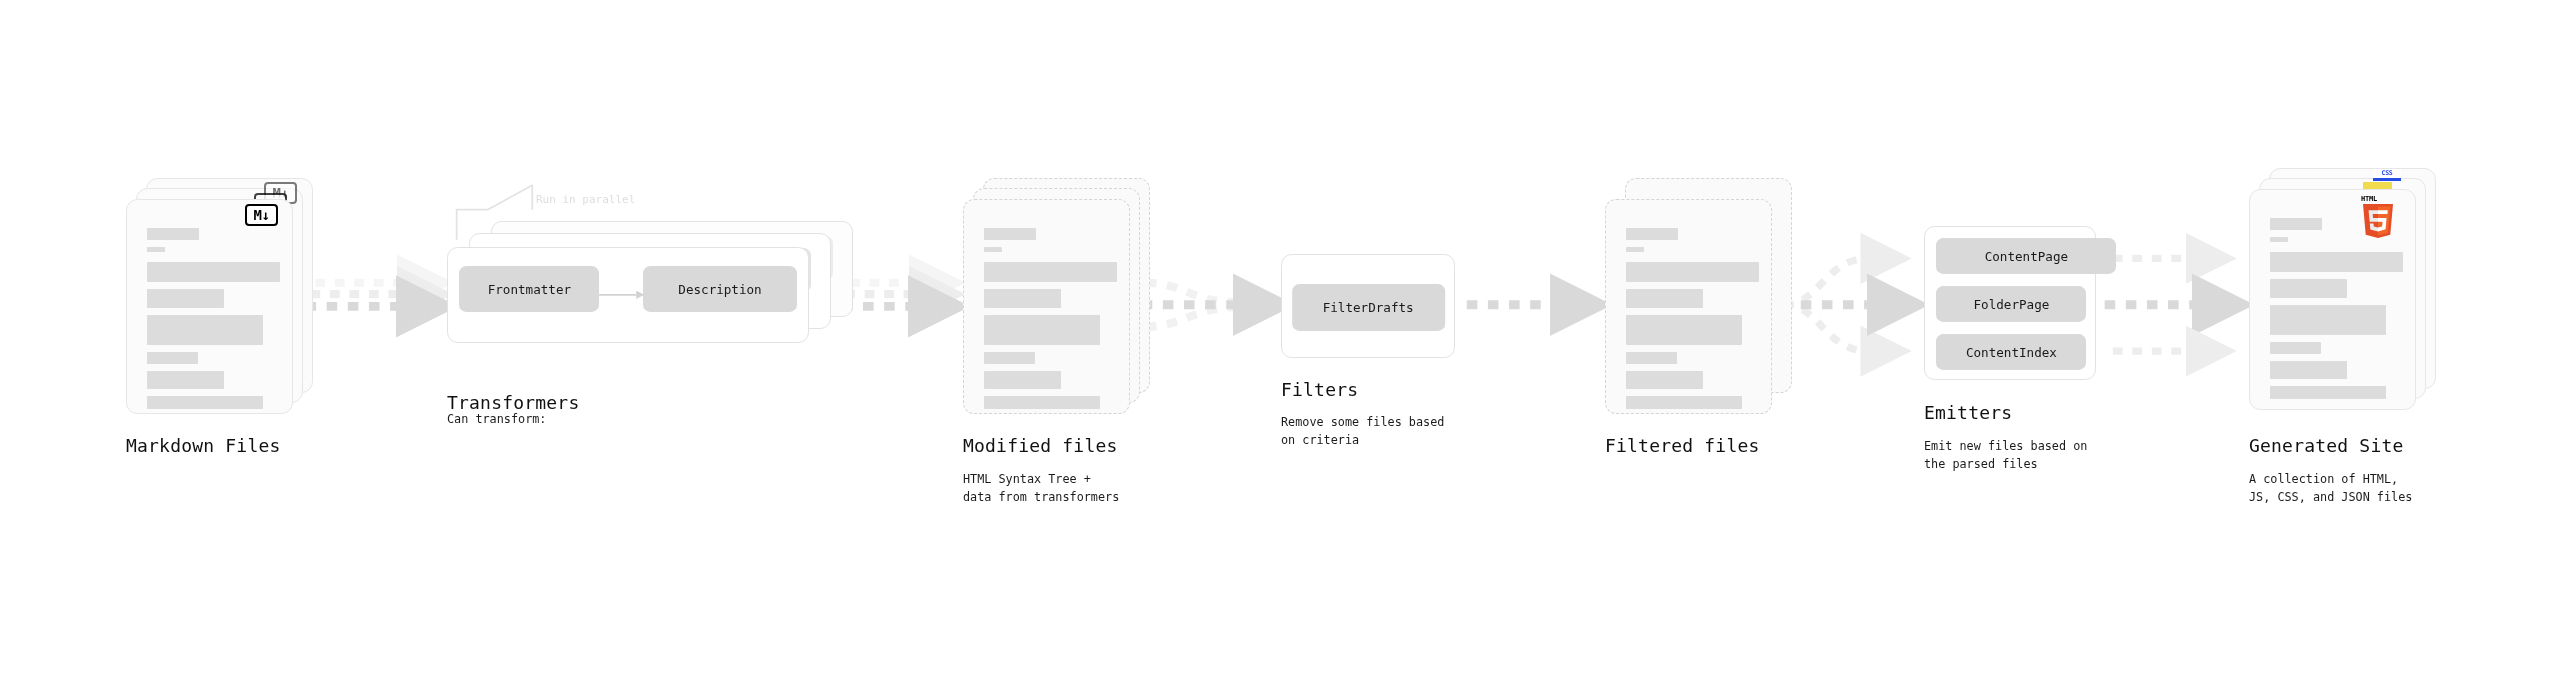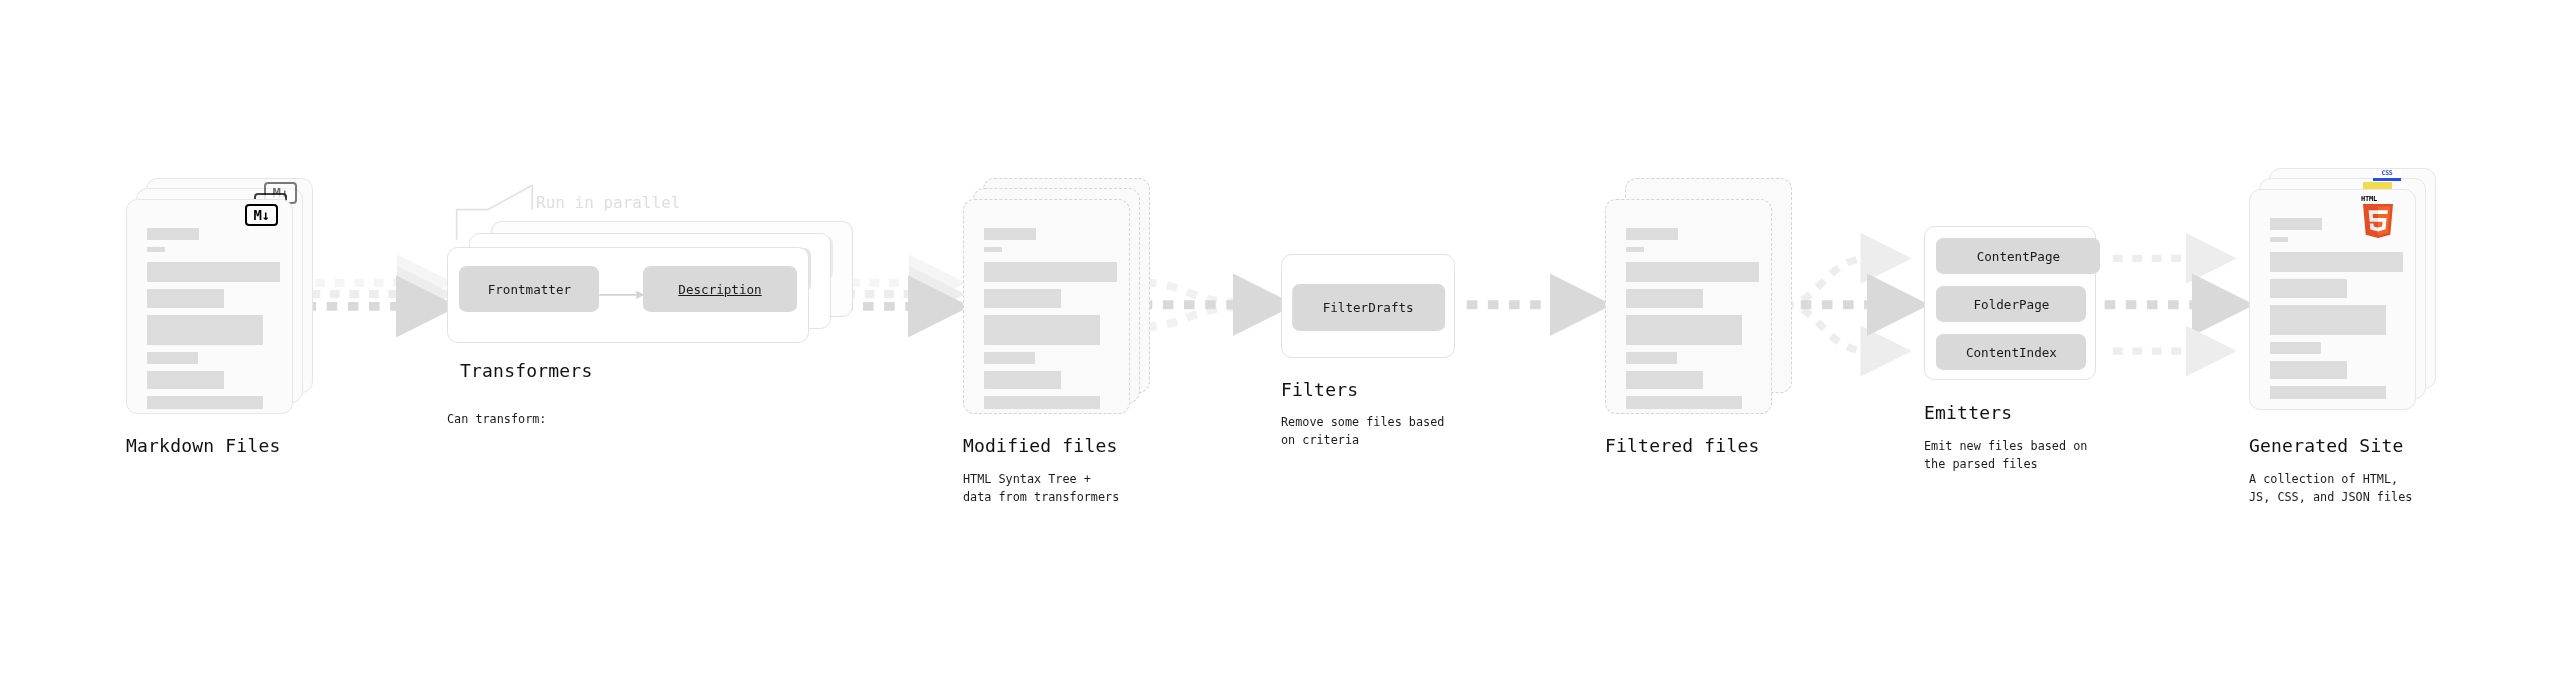--- a/index.html
+++ b/index.html
@@ -87,21 +87,21 @@
   .title {
     position: absolute;
     font-size: 18px; color: #111; white-space: nowrap; letter-spacing: 0.2px;
   }
   .sub {
     position: absolute;
     font-size: 11.8px; color: #1c1c1c; line-height: 1.5; white-space: pre;
   }
   .parallel-note {
     position: absolute;
-    font-size: 16px; color: #dedede; white-space: nowrap;
+    font-size: 11px; color: #dedede; white-space: nowrap;
   }
   .bullets { list-style: none; }
   .bullets li { white-space: pre; }
 
   svg { display: block; overflow: visible; }
   .arrowlayer { position: absolute; left: 0; top: 0; width: 2576px; height: 681px; pointer-events: none; }
 </style>
 </head>
 <body>
 
@@ -201,39 +201,39 @@
 
     <div class="pbox" style="left:22px; top:12.2px; width:362px; height:96px;">
       <div class="chip faded1" style="left:29px; top:14px; width:128px; height:44px;"></div>
       <div class="chip faded1" style="left:213px; top:14px; width:128px; height:44px;"></div>
     </div>
 
     <div class="pbox" style="left:0px; top:26px; width:362px; height:96px;">
       <div class="chip" style="left:11.4px; top:18px; width:140px; height:46px;">
         <span>Frontmatter</span>
       </div>
-      <div class="chip" style="left:195px; top:18px; width:154px; height:46px;text-decoration:underline;">
+      <div class="chip" style="left:195px; top:18px; width:154px; height:46px;">
         <span>Description</span>
       </div>
 
       <svg style="position:absolute; left:151px; top:21px; width:47px; height:42px;" viewBox="0 0 58 52">
         <line x1="0" y1="32" x2="46" y2="32" stroke="#d2d2d2" stroke-width="2.2"></line>
         <path d="M46,27 L56,32 L46,37 z" fill="#d2d2d2"></path>
       </svg>
     </div>
 
     <svg style="position:absolute; left:173px; top:-4.9px; width:57px; height:49px; z-index:-1;" viewBox="0 0 70 60">
       <line x1="0" y1="21" x2="44" y2="21" stroke="#ededed" stroke-width="2.2"></line>
       <path d="M44,16.5 L53,21 L44,25.5 z" fill="#ededed"></path>
       <line x1="0" y1="36" x2="44" y2="36" stroke="#e6e6e6" stroke-width="2.2"></line>
       <path d="M44,31.5 L53,36 L44,40.5 z" fill="#e6e6e6"></path>
     </svg>
   </div>
   <div class="parallel-note" style="left:536px; top:193px;">Run in parallel</div>
-  <div class="title" style="left:447px; top:360px;margin-left:13px;">Transformers</div>
+  <div class="title" style="left:447px; top:392px;">Transformers</div>
   <div class="sub" style="left:447px; top:411px;">Can transform:</div>
 
   <div class="node" style="left:963px; top:199px;">
     <div class="docstack" style="width:167px; height:215px;">
       <div class="sheet dashed back2" style="width:167px; height:215px;"></div>
       <div class="sheet dashed back1" style="width:167px; height:215px;"></div>
       <div class="sheet dashed front" style="width:167px; height:215px;">
         <div class="lines">
           <div class="ln" style="width:52px;height:12.2px;"></div>
           <div class="ln" style="width:18.7px;height:4.9px;margin-bottom:9.8px;"></div>
@@ -276,21 +276,21 @@
           <div class="ln" style="width:77px;height:18px;"></div>
           <div class="ln" style="width:116px;height:13px;"></div>
         </div>
       </div>
     </div>
   </div>
   <div class="title" style="left:1605px; top:435px;">Filtered files</div>
 
   <div class="node" style="left:1924px; top:226px;">
     <div class="pbox" style="position:relative; left:0; top:0; width:172px; height:154px;">
-      <div class="chip" style="left:11.4px; top:11.4px; width:164px; height:36px;">
+      <div class="chip" style="left:11.4px; top:11.4px; width:180px; height:36px;">
         <span>ContentPage</span>
       </div>
       <div class="chip" style="left:11.4px; top:59px; width:150px; height:36px;">
         <span>FolderPage</span>
       </div>
       <div class="chip" style="left:11.4px; top:107px; width:150px; height:36px;">
         <span>ContentIndex</span>
       </div>
     </div>
   </div>

